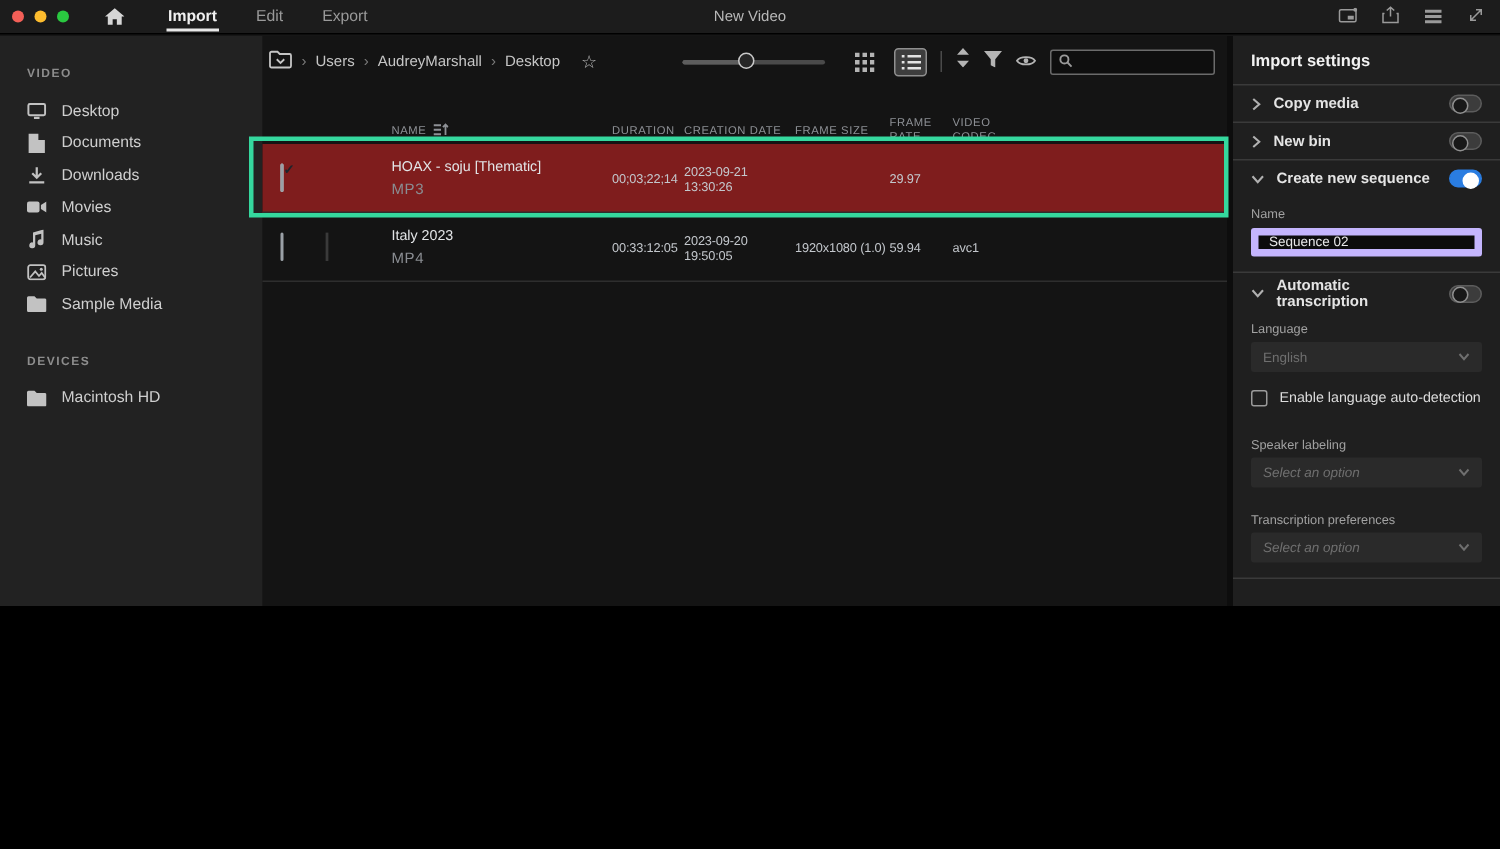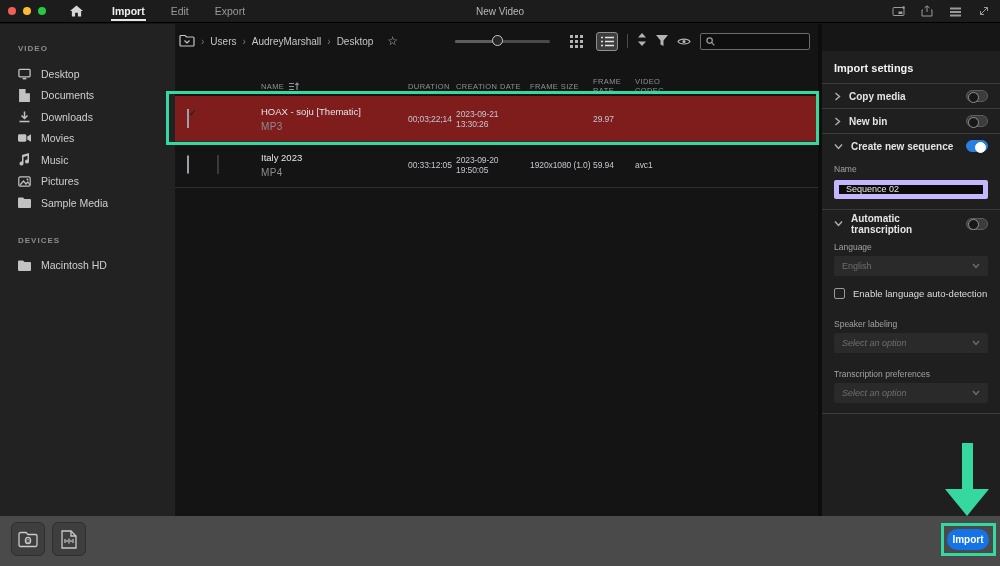--- a/index.html
+++ b/index.html
@@ -1,36 +1,36 @@
 <!DOCTYPE html>
 <html><head>
 <meta charset="utf-8">
 <style>
   * { margin:0; padding:0; box-sizing:border-box; font-family:"Liberation Sans", sans-serif; }
   html,body { background:#000; }
-  #app { position:relative; width:1000px; height:566px; background:#161616; overflow:hidden; }
+  #app { position:relative; width:1000px; height:404px; background:#161616; overflow:hidden; }
 
   
   .topbar { position:absolute; left:0; top:0; width:1000px; height:23px; background:#1c1c1c; border-bottom:1px solid #000; display:flex; align-items:center; }
   .traffic { display:flex; gap:7px; margin-left:8px; }
   .dot { width:8px; height:8px; border-radius:50%; }
   .dot.r{background:#f35f57;} .dot.y{background:#fdbc2e;} .dot.g{background:#2ac840;}
   .home-btn { margin-left:24px; color:#d6d6d6; display:flex; align-items:center; }
   .tabs { display:flex; margin-left:18px; gap:4px; height:23px; }
   .tab { padding:0 11px; font-size:10.5px; color:#9a9a9a; display:flex; align-items:center; position:relative; cursor:default; }
   .tab.active { color:#f0f0f0; font-weight:bold; }
   .tab.active::after { content:''; position:absolute; left:10px; right:10px; bottom:2px; height:1.5px; background:#e8e8e8; }
   .doc-title { position:absolute; left:0; right:0; text-align:center; font-size:10px; color:#b8b8b8; pointer-events:none; }
   .topbar-right { position:absolute; right:10px; top:0; height:23px; display:flex; align-items:center; gap:16px; color:#9a9a9a; }
 
   
   .sidebar { position:absolute; left:0; top:24px; width:175px; height:492px; background:#222222; padding:20px 0 0 18px; }
   .content { position:absolute; left:175px; top:24px; width:643px; height:492px; background:#141414; }
   .vsep { position:absolute; left:818px; top:24px; width:4px; height:492px; background:#0d0d0d; }
-  .panel { position:absolute; left:822px; top:24px; width:178px; height:492px; background:#1f1f1f;margin-top:27px; }
+  .panel { position:absolute; left:822px; top:24px; width:178px; height:492px; background:#1f1f1f; }
   .bottombar { position:absolute; left:0; top:516px; width:1000px; height:50px; background:#4a4a4a; }
 
   
   .side-title { font-size:8px; letter-spacing:1px; color:#8d8d8d; font-weight:bold; margin-bottom:10px; }
   .side-item { display:flex; align-items:center; gap:10px; height:21.5px; color:#cfcfcf; font-size:10.5px; cursor:default; }
   .side-item svg { flex:0 0 13px; }
   .side-gap { height:22px; }
 
   
   .crumb-row { display:flex; align-items:center; height:34px; padding:0 8px 0 4px; }

